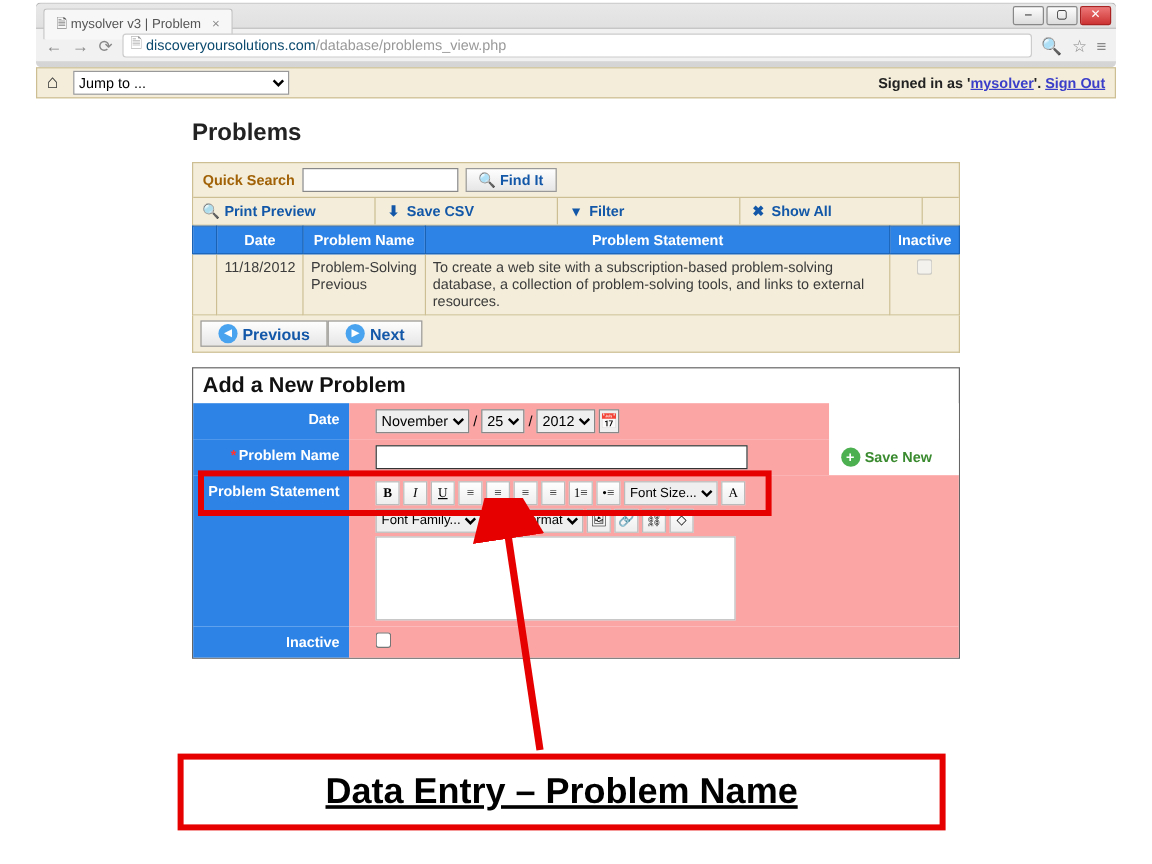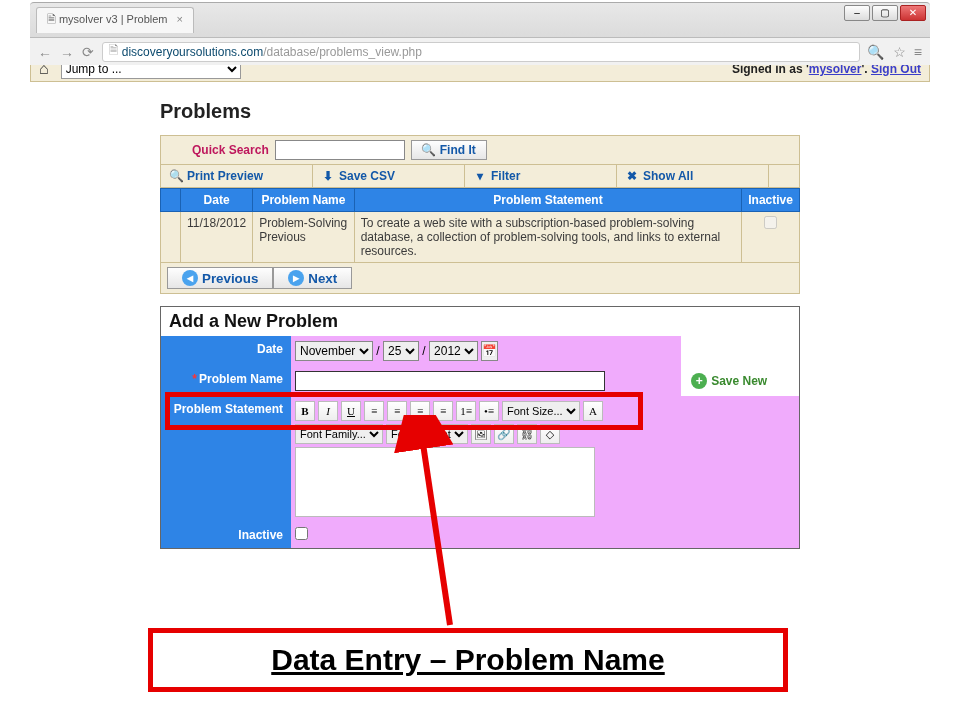--- a/index.html
+++ b/index.html
@@ -15,21 +15,21 @@
   
   .browser-chrome {
     background: linear-gradient(#e8e8e8, #d4d4d4);
     border-top: 1px solid #aaa;
     height: 54px;
     width: 900px;
     margin: 2px auto 0;
     position: relative;
     border-radius: 4px;
   }
-  .tab-bar { height: 34px; padding-left: 6px; }
+  .tab-bar { height: 20px; padding-left: 6px; }
   .tab {
     display: inline-block;
     background: #f7f7f7;
     border: 1px solid #bbb;
     border-bottom: none;
     border-radius: 3px 3px 0 0;
     padding: 3px 10px;
     font-size: 11px;
     color: #555;
     margin-top: 4px;
@@ -112,21 +112,21 @@
     background: #f3edd9;
     border: 1px solid #cdbf93;
   }
   .qs-row {
     padding: 4px 8px;
     display: flex;
     align-items: center;
     gap: 6px;
     font-weight: bold;
   }
-  .qs-row label { color:#be185d;margin-left:23px; }
+  .qs-row label { color:#a16207; }
   .qs-row input {
     width: 130px; height: 20px;
     border: 1px solid #888;
   }
   .btn {
     background: linear-gradient(#fefefe,#e6e6e6);
     border: 1px solid #999;
     padding: 2px 10px;
     font-size: 12px;
     font-weight: bold;
@@ -219,22 +219,22 @@
     background:#2e84e6;
     color:#fff;
     font-weight:bold;
     text-align:right;
     padding:6px 8px;
     width: 130px;
     vertical-align: top;
   }
   .form-table td.lbl .req { color:#f33; margin-right:2px;}
   .form-table td.val {
-    background:#f0abfc;
-    padding:5px 4px;
+    background:#fca5a5;
+    padding:5px 22px;
     vertical-align: top;
   }
   .form-table td.action {
     background:#fff;
     padding:5px 10px;
     vertical-align: middle;
     white-space: nowrap;
   }
   .date-sel select, .date-sel .calbtn {
     border:1px solid #888; height:20px; font-size:12px;

